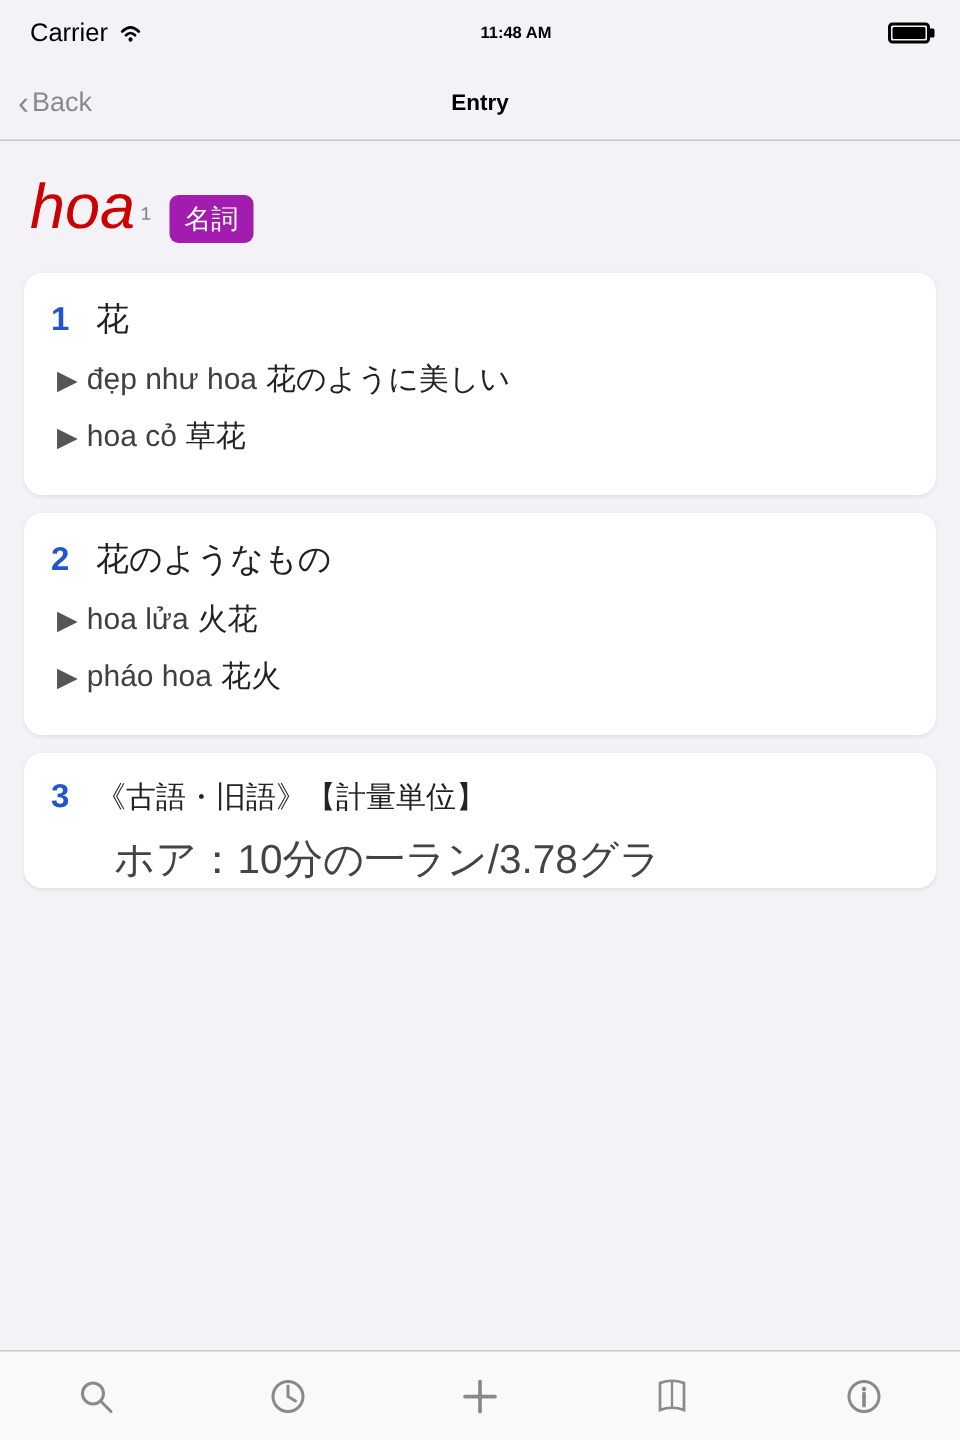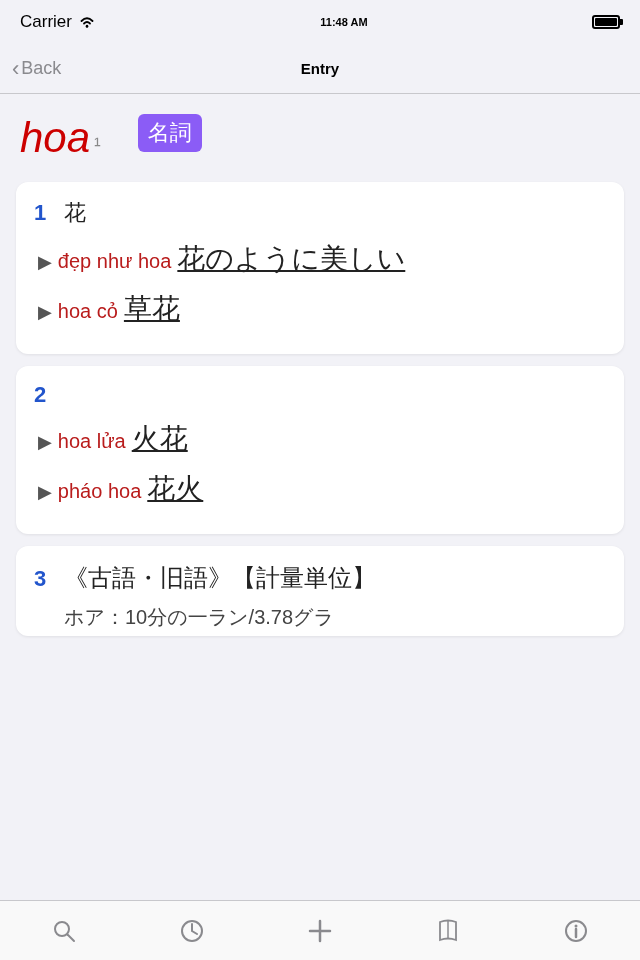--- a/index.html
+++ b/index.html
@@ -102,46 +102,45 @@
     }
 
     
     .content {
       padding: 20px 16px 0 16px;
     }
 
     
     .word-header {
       display: flex;
-      align-items: flex-start;
+      align-items: flex-end;
       gap: 12px;
       margin-bottom: 20px;
       padding: 0 4px;
     }
     .word-main {
       font-size: 42px;
       font-weight: 400;
       color: #cc0000;
       font-style: italic;
     }
     .word-tone {
       font-size: 22px;
       color: #888;
       font-style: normal;
       vertical-align: super;
       font-size: 18px;
     }
     .word-badge {
-      background: #8b5cf6;
+      background: #a21caf;
       color: #fff;
-      font-size: 22px;
+      font-size: 18px;
       padding: 4px 10px;
       border-radius: 6px;
       font-weight: 500;
-      margin-left: 25px;
     }
 
     
     .card {
       background: #fff;
       border-radius: 12px;
       padding: 16px 18px;
       margin-bottom: 12px;
       box-shadow: 0 1px 3px rgba(0,0,0,0.08);
     }
@@ -170,27 +169,26 @@
       margin-left: 4px;
       margin-bottom: 8px;
       line-height: 1.5;
       flex-wrap: wrap;
     }
     .example-bullet {
       color: #555;
       font-size: 18px;
     }
     .example-viet {
-      color: #b91c1c;
+      color: #404040;
       font-size: 20px;
     }
     .example-jp {
       color: #222;
-      font-size: 28px;
-      text-decoration: underline;
+      font-size: 20px;
     }
 
     
     .tab-bar {
       position: absolute;
       bottom: 0;
       left: 0;
       right: 0;
       height: 60px;
       background: #f9f9f9;
@@ -260,39 +258,40 @@
     <div class="example-row">
       <span class="example-bullet">▶</span>
       <span class="example-viet">hoa cỏ</span>
       <span class="example-jp">草花</span>
     </div>
   </div>
 
   <div class="card">
     <div class="def-row">
       <span class="def-number">2</span>
+      <span class="def-text">花のようなもの</span>
     </div>
     <div class="example-row">
       <span class="example-bullet">▶</span>
       <span class="example-viet">hoa lửa</span>
       <span class="example-jp">火花</span>
     </div>
     <div class="example-row">
       <span class="example-bullet">▶</span>
       <span class="example-viet">pháo hoa</span>
       <span class="example-jp">花火</span>
     </div>
   </div>
 
   <div class="card" style="overflow:hidden;max-height:90px;">
     <div class="def-row">
       <span class="def-number">3</span>
-      <span class="def-text" style="font-size:24px;">《古語・旧語》【計量単位】</span>
-    </div>
-    <div style="margin-left:30px;font-size:20px;color:#444;">ホア：10分の一ラン/3.78グラ</div>
+      <span class="def-text" style="font-size:20px;">《古語・旧語》【計量単位】</span>
+    </div>
+    <div style="margin-left:42px;font-size:27px;color:#444;">ホア：10分の一ラン/3.78グラ</div>
   </div>
 
 </div>
 
 <div class="tab-bar">
   <div class="tab-item">
     <svg width="28" height="28" viewBox="0 0 28 28" fill="none">
       <circle cx="12" cy="12" r="7" stroke="#8a8a8e" stroke-width="2"></circle>
       <line x1="17.5" y1="17.5" x2="24" y2="24" stroke="#8a8a8e" stroke-width="2" stroke-linecap="round"></line>
     </svg>

